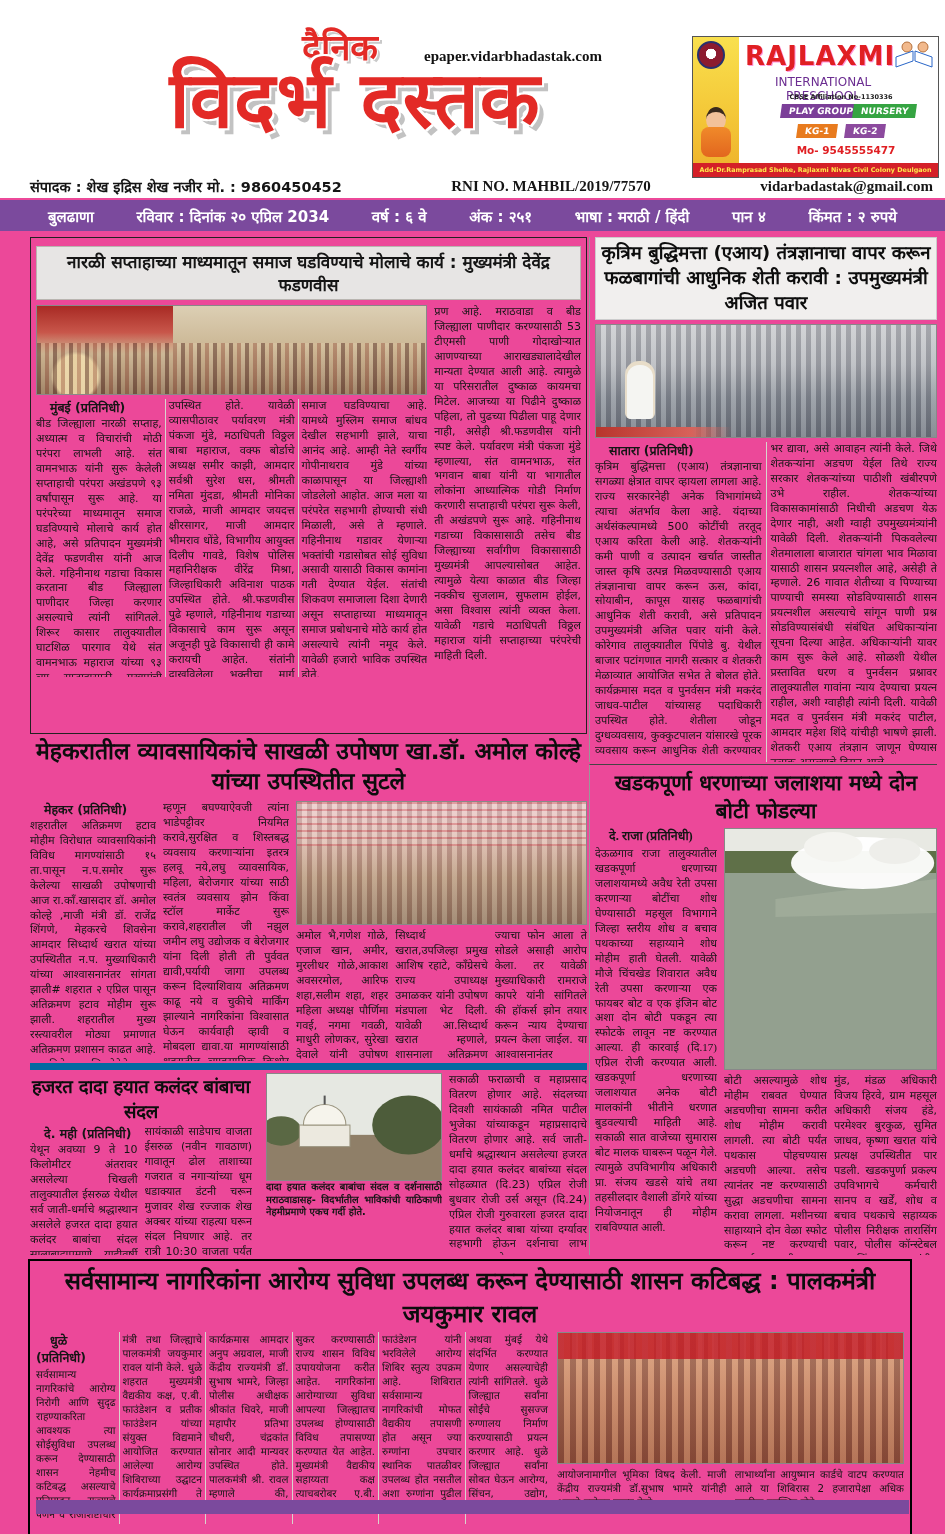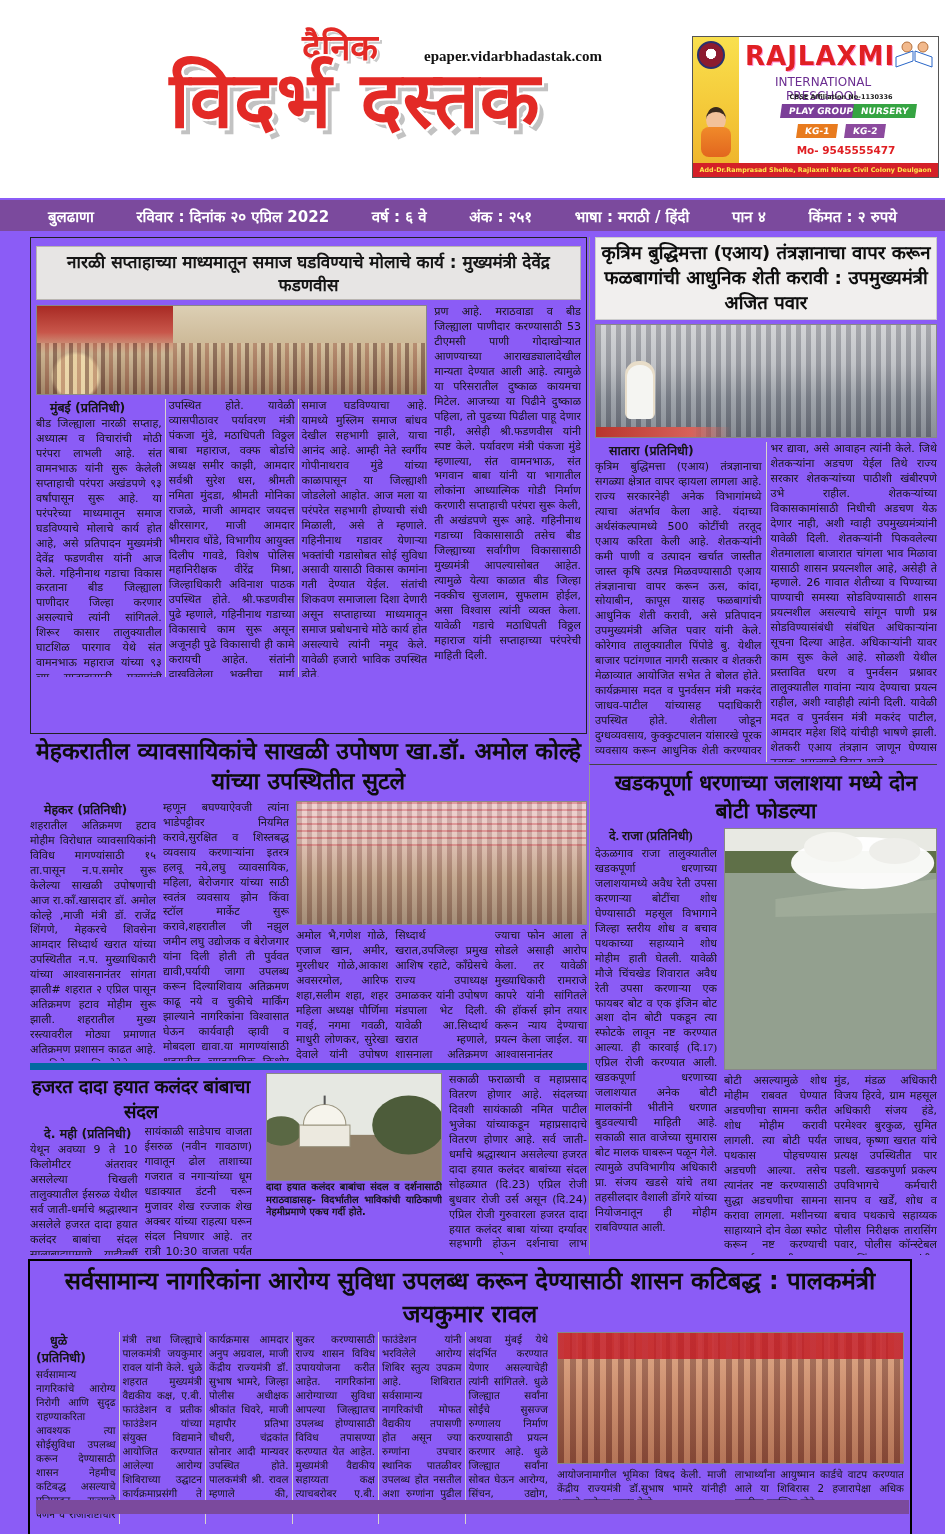--- a/index.html
+++ b/index.html
@@ -1,16 +1,16 @@
 <!DOCTYPE html>
 <html><head>
 <meta charset="utf-8">
 <style>
   html,body{margin:0;padding:0;background:#efefef;}
-  .page{width:945px;height:1534px;background:#8b5cf6;position:relative;margin:0 auto;
+  .page{width:945px;height:1534px;background:#ec4899;position:relative;margin:0 auto;
         font-family:"DejaVu Sans",sans-serif;color:#151515;overflow:hidden;}
   
   .masthead{position:absolute;top:0;left:0;width:945px;height:198px;background:#fff;}
   .tagline{position:absolute;left:150px;top:22px;width:380px;text-align:center;
            font-size:36px;font-weight:800;color:#e32a26;
            text-shadow:-1px -1px 0 #fff,1px 1px 0 #fff,3px 3px 0 #c9c9c9;}
   .paper-title{position:absolute;left:35px;top:56px;width:640px;text-align:center;
            font-size:78px;line-height:1.15;font-weight:800;color:#e32a26;letter-spacing:1px;
            text-shadow:-2px -2px 0 #fff,2px -2px 0 #fff,-2px 2px 0 #fff,2px 2px 0 #fff,6px 6px 0 #c2c2c2;}
   .site-url{position:absolute;left:408px;top:48px;width:210px;text-align:center;
@@ -163,25 +163,30 @@
       <div class="ad-sub">INTERNATIONAL PRESCHOOL</div>
       <div class="ad-cbse">CBSE Affiliation No-1130336</div>
       <div class="ad-btn b1">PLAY GROUP</div>
       <div class="ad-btn b2">NURSERY</div>
       <div class="ad-btn b3">KG-1</div>
       <div class="ad-btn b4">KG-2</div>
       <div class="ad-phone">Mo- 9545555477</div>
       <div class="ad-address">Add-Dr.Ramprasad Shelke, Rajlaxmi Nivas Civil Colony Deulgaon Raja</div>
     </div>
 
+    <div class="editor-row">
+      <span class="editor">संपादक : शेख इद्रिस शेख नजीर मो. : 9860450452</span>
+      <span class="rni">RNI NO. MAHBIL/2019/77570</span>
+      <span class="email">vidarbadastak@gmail.com</span>
+    </div>
   </div>
 
   <div class="datebar">
     <span>बुलढाणा</span>
-    <span>रविवार : दिनांक २० एप्रिल 2022</span>
+    <span>रविवार : दिनांक २० एप्रिल 2034</span>
     <span>वर्ष : ६ वे</span>
     <span>अंक : २५१</span>
     <span>भाषा : मराठी / हिंदी</span>
     <span>पान ४</span>
     <span>किंमत : २ रुपये</span>
   </div>
 
   <div class="lead-box">
     <div class="lead-subhead">नारळी सप्ताहाच्या माध्यमातून समाज घडविण्याचे मोलाचे कार्य : मुख्यमंत्री देवेंद्र फडणवीस</div>
     <div class="lead-body">

